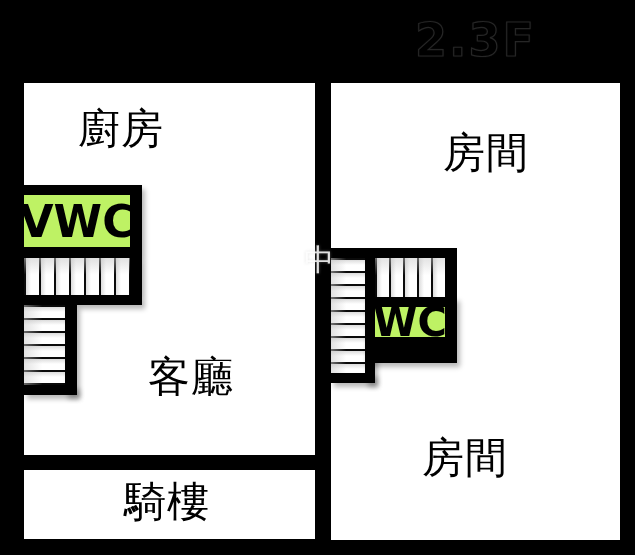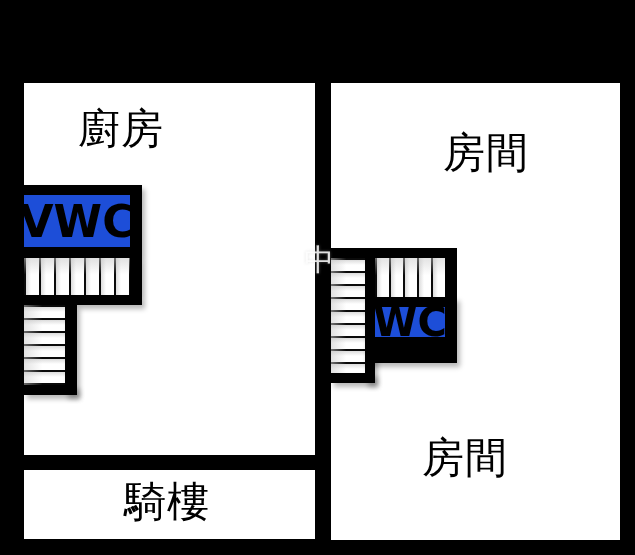--- a/index.html
+++ b/index.html
@@ -46,47 +46,49 @@
     position:absolute;left:0;top:18px;width:60px;height:32px;border-radius:8px;
     background:rgba(255,255,255,0.42);filter:blur(5px);
   }
   .wm-line{
     position:absolute;font-size:30px;line-height:30px;color:rgba(255,255,255,0.85);
     text-shadow:0 0 3px rgba(190,190,190,0.45);letter-spacing:2px;filter:blur(0.4px);
   }
   .wm-line1{left:66px;top:-1px;}
   .wm-line2{left:66px;top:27px;}
   .wc-inner{
-    position:absolute;background:#1d4ed8;display:flex;align-items:center;justify-content:center;
+    position:absolute;background:#bef264;display:flex;align-items:center;justify-content:center;
   }
 </style>
 </head>
 <body>
 
 <div class="page">
 
+  <div class="floor-title" style="left:331px;width:289px;">2.3F</div>
 
   <div class="abs white-rect" style="left:24px;top:83px;width:291px;height:372px;"></div>
 
   <div class="room-label" style="left:78px;top:108px;text-align:right;">廚房</div>
 
   <div class="abs black-rect shadow" style="left:24px;top:185px;width:118px;height:73px;">
     <div class="wc-inner" style="left:0;top:10px;width:106px;height:52px;">
       <span class="fixture-label" style="position:static;font-size:44px;letter-spacing:0px;">VWC</span>
     </div>
   </div>
 
   <div class="abs treads-h" style="left:24px;top:258px;width:106px;height:37px;"></div>
   <div class="abs black-rect shadow" style="left:130px;top:258px;width:12px;height:37px;"></div>
   <div class="abs black-rect shadow" style="left:24px;top:295px;width:118px;height:10px;"></div>
 
   <div class="abs treads-v13" style="left:24px;top:305px;width:41px;height:80px;"></div>
   <div class="abs black-rect shadow" style="left:65px;top:305px;width:12px;height:90px;"></div>
   <div class="abs black-rect shadow" style="left:24px;top:385px;width:53px;height:10px;"></div>
 
+  <div class="room-label" style="left:148px;top:356px;">客廳</div>
 
   <div class="abs black-rect" style="left:24px;top:455px;width:291px;height:15px;"></div>
 
   <div class="abs white-rect" style="left:24px;top:470px;width:291px;height:69px;"></div>
   <div class="room-label" style="left:124px;top:481px;">騎樓</div>
 
   <div class="abs white-rect" style="left:331px;top:83px;width:289px;height:457px;"></div>
 
   <div class="room-label" style="left:443px;top:132px;">房間</div>
 

